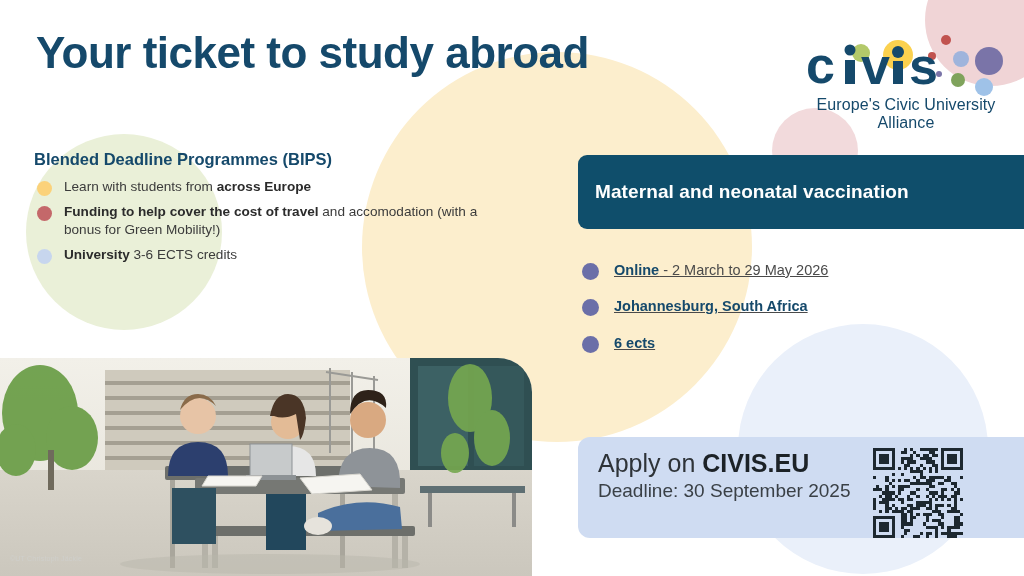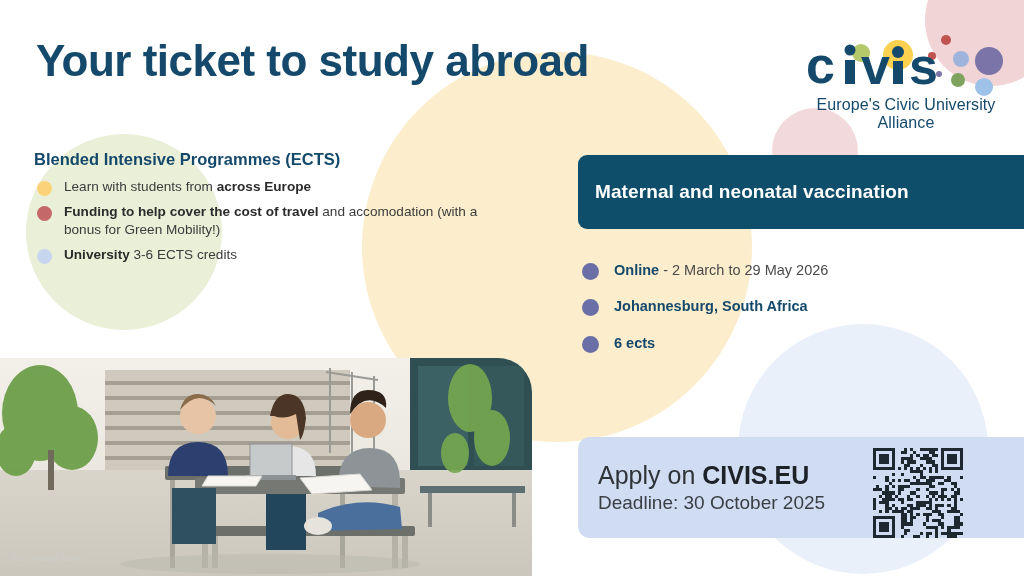--- a/index.html
+++ b/index.html
@@ -14,21 +14,21 @@
   
   .blob{position:absolute;border-radius:50%;}
   #blob-beige{ left:362px; top:52px; width:390px; height:390px; background:#fceecd; }
   #blob-green{ left:26px; top:134px; width:196px; height:196px; background:#eaf0d8; }
   #blob-rose-top{ left:925px; top:-46px; width:132px; height:132px; background:#f0d4d6; }
   #blob-rose-small{ left:772px; top:108px; width:86px; height:86px; background:#f2dadc; }
   #blob-lightblue{ left:738px; top:324px; width:250px; height:250px; background:#eaf0fa; }
 
   
   #headline{
-    position:absolute;left:36px;top:38px;
+    position:absolute;left:36px;top:30px;
     font-size:44px;font-weight:700;letter-spacing:-0.5px;
     color:#15496b;line-height:1.05;white-space:nowrap;
   }
 
   
   #logo{position:absolute;left:806px;top:28px;width:200px;height:88px;}
   #logo svg{display:block;}
   #logo-tagline{
     position:absolute;left:0;top:68px;width:200px;text-align:center;
     font-size:16px;color:#15496b;letter-spacing:.1px;
@@ -67,34 +67,34 @@
   }
   #course-title{
     color:#ffffff;font-size:19px;font-weight:700;padding-left:17px;
     letter-spacing:.1px;
   }
 
   
   #detail-list{position:absolute;left:582px;top:262px;width:430px;list-style:none;margin:0;padding:0;}
   .detail-item{
     position:relative;padding-left:32px;margin-bottom:19px;
-    font-size:14.5px;line-height:1.2;color:#4a4a4a;
+    font-size:14.5px;line-height:1.2;color:#4a4a4a;text-decoration:underline;
   }
   .detail-item .dot{
     position:absolute;left:0;top:1px;width:17px;height:17px;border-radius:50%;
     background:#6b6fa8;
   }
   .detail-item b{color:#15496b;font-weight:700;}
 
   
   #apply-box{
     position:absolute;left:578px;top:437px;width:460px;height:101px;
     background:#cfdcf2;border-radius:12px;
   }
-  #apply-text{position:absolute;left:20px;top:24px;}
+  #apply-text{position:absolute;left:20px;top:12px;}
   #apply-line1{font-size:25px;color:#2e3338;line-height:1.15;white-space:nowrap;}
   #apply-line1 b{font-weight:700;color:#1c2227;}
   #apply-line2{font-size:19px;color:#3a4046;line-height:1.2;margin-top:2px;white-space:nowrap;}
   #qr{position:absolute;left:295px;top:11px;width:90px;height:90px;background:#fff;}
   #qr svg{display:block;}
 </style>
 </head>
 <body>
 
 <div class="stage">
@@ -125,21 +125,21 @@
       <rect x="39" y="32" width="10" height="24" fill="#15496b"></rect>
       <text x="55" y="56" font-family="Liberation Sans, sans-serif" font-size="52" font-weight="700" fill="#15496b">v</text>
       <circle cx="92" cy="24" r="6" fill="#15496b"></circle>
       <rect x="87" y="33" width="10" height="23" fill="#15496b"></rect>
       <text x="103" y="56" font-family="Liberation Sans, sans-serif" font-size="52" font-weight="700" fill="#15496b">s</text>
     </svg>
     <div id="logo-tagline">Europe's Civic University Alliance</div>
   </div>
 
   <div id="left-col">
-    <div id="bips-title">Blended Intensive Programmes (ECTS)</div>
+    <div id="bips-title">Blended Deadline Programmes (BIPS)</div>
     <ul class="feature-list">
       <li class="feature-item">
         <span class="dot" style="background: rgb(251, 210, 122);"></span>
         <span><span>Learn with students from </span><b>across Europe</b></span>
       </li>
       <li class="feature-item">
         <span class="dot" style="background: rgb(196, 104, 106);"></span>
         <span><b>Funding to help cover the cost of travel</b><span> and accomodation (with a bonus for Green Mobility!)</span></span>
       </li>
       <li class="feature-item">
@@ -283,21 +283,21 @@
     </li>
     <li class="detail-item">
       <span class="dot" style="background: rgb(107, 111, 168);"></span>
       <span><b>6 ects</b><span></span></span>
     </li>
   </ul>
 
   <div id="apply-box">
     <div id="apply-text">
       <div id="apply-line1"><span>Apply on </span><b>CIVIS.EU</b></div>
-      <div id="apply-line2">Deadline: 30 October 2025</div>
+      <div id="apply-line2">Deadline: 30 September 2025</div>
     </div>
     <div id="qr">
       <svg width="90" height="90" viewBox="0 0 29 29" shape-rendering="crispEdges">
         <rect width="29" height="29" fill="#cfdcf2"></rect>
         <g fill="#1d2830" id="qrmods">
             <rect x="0" y="0" width="1" height="1"></rect>
             <rect x="1" y="0" width="1" height="1"></rect>
             <rect x="2" y="0" width="1" height="1"></rect>
             <rect x="3" y="0" width="1" height="1"></rect>
             <rect x="4" y="0" width="1" height="1"></rect>

